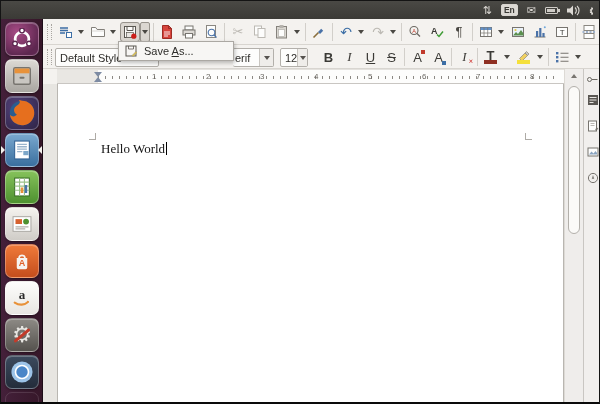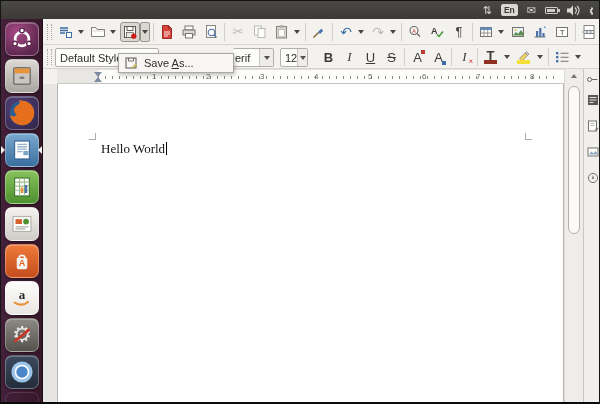--- a/index.html
+++ b/index.html
@@ -115,21 +115,21 @@
   .sc-up i { width:0; height:0; border-left:3px solid transparent; border-right:3px solid transparent; border-bottom:4px solid #77746f; }
   .thumb { position:absolute; left:3px; top:17px; width:12px; height:148px; background:#fbfaf8;
     border:1px solid #b3b0ab; border-radius:6px; }
 
   
   .sidestrip { position:absolute; left:540px; top:50px; bottom:0; width:17px; background:#f1efed; border-left:1px solid #c9c6c2; }
   .sbicon { position:absolute; left:2px; width:13px; height:13px; display:flex; align-items:center; justify-content:center; }
 
   
   .menu { position:absolute; left:117px; top:40px; width:116px; background:#f7f6f4;
-    border:1px solid #aBa8a3; border-color:#aba8a3; box-shadow:1px 2px 4px rgba(0,0,0,.25); z-index:50; padding:1px 0;margin-top:12px; }
+    border:1px solid #aBa8a3; border-color:#aba8a3; box-shadow:1px 2px 4px rgba(0,0,0,.25); z-index:50; padding:1px 0; }
   .mi { display:flex; align-items:center; height:16px; padding:0 6px; gap:7px; font-size:11px; color:#2f2e2b; }
   .mi .mlabel { white-space:nowrap; }
   .mn { text-decoration:underline; }
 </style>
 </head>
 <body>
 
 <div id="app">
 
   <div class="titlebar">

